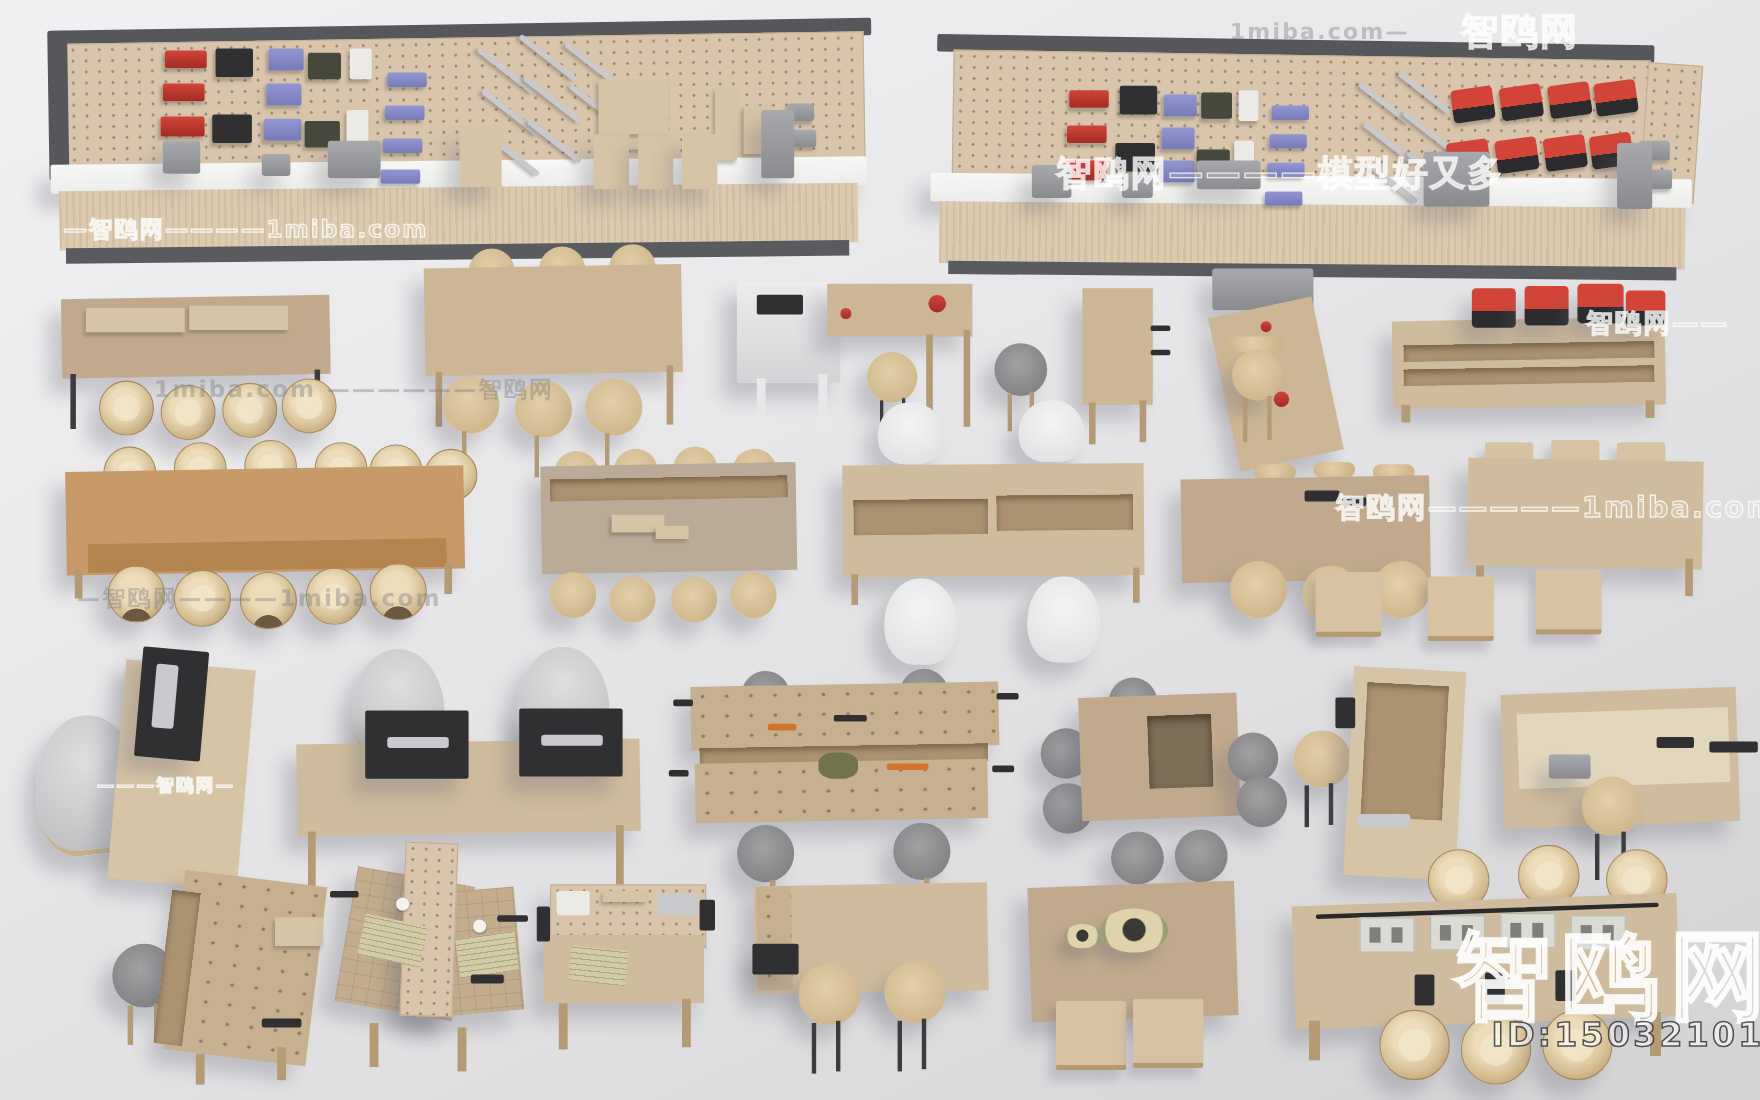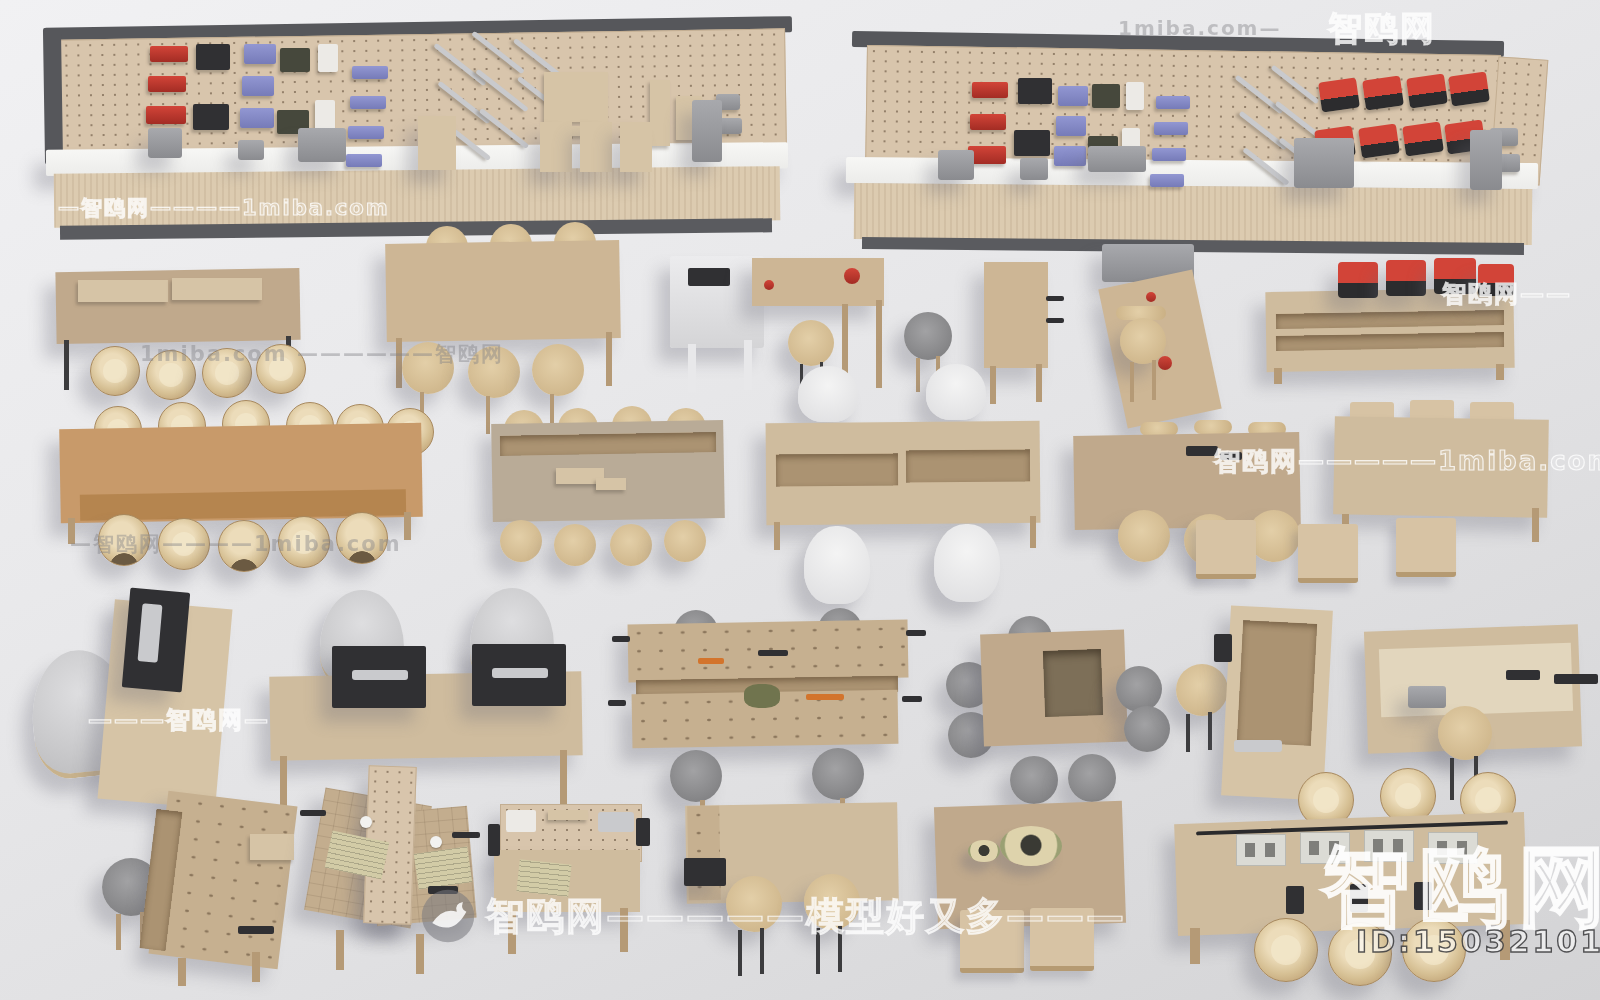--- a/index.html
+++ b/index.html
@@ -404,32 +404,24 @@
       <div class="it dark" style="left: 1414px; top: 882px; width: 18px; height: 28px;"></div>
       <div class="it woodleg" style="left: 1190px; top: 928px; width: 10px; height: 36px;"></div>
       <div class="it woodleg" style="left: 1500px; top: 920px; width: 10px; height: 40px;"></div>
       <div class="it log round sh" style="left: 1254px; top: 918px; width: 62px; height: 62px;"></div>
       <div class="it log round sh" style="left: 1328px; top: 922px; width: 62px; height: 62px;"></div>
       <div class="it log round sh" style="left: 1402px; top: 918px; width: 62px; height: 62px;"></div>
     </div>
 
   <span class="wm wm-gray" style="left:1118px;top:16px;  font-size:20px;">1miba.com—</span>
   <span class="wm wm-outline" style="left:1328px;top:6px;   font-size:34px;">智鸥网</span>
+  <span class="wm wm-outline" style="left:960px; top:136px; font-size:32px;">智鸥网————模型好又多</span>
   <span class="wm wm-outline" style="left:58px;  top:194px; font-size:21px;">—智鸥网————1miba.com</span>
   <span class="wm wm-gray" style="left:140px; top:340px; font-size:21px;">1miba.com ——————智鸥网</span>
   <span class="wm wm-outline" style="left:1442px;top:278px; font-size:24px;">智鸥网——</span>
   <span class="wm wm-gray" style="left:70px;  top:530px; font-size:21px;">—智鸥网————1miba.com</span>
   <span class="wm wm-outline" style="left:1214px;top:444px; font-size:26px;">智鸥网—————1miba.com——</span>
-  <span class="wm wm-outline" style="left:88px;  top:704px; font-size:24px;">———智鸥网—</span>
+  <span class="wm wm-outline" style="left:88px;  top:704px; font-size:16px;">———智鸥网—</span>
 
-  <div class="wm wm-logo-row" style="left:420px; top:888px;">
-    <span style="display:inline-block;width:56px;height:56px;">
-      <svg viewBox="0 0 64 64" width="56" height="56">
-        <circle cx="32" cy="32" r="30" fill="rgba(120,120,125,0.55)"></circle>
-        <path d="M14 40 q12-18 28-13 q-3-9 7-11 q-3 9 4 11 q-15 28 -39 13 z" fill="rgba(255,255,255,0.85)"></path>
-      </svg>
-    </span>
-    <span class="wm-outline" style="font-size:38px;">智鸥网—————模型好又多———</span>
-  </div>
 
   <span class="wm wm-big" style="left:1322px; top:828px;">智鸥网</span>
   <span class="wm wm-id" style="left:1356px; top:924px;">ID:150321013</span>
 </div>
 
 </body></html>

